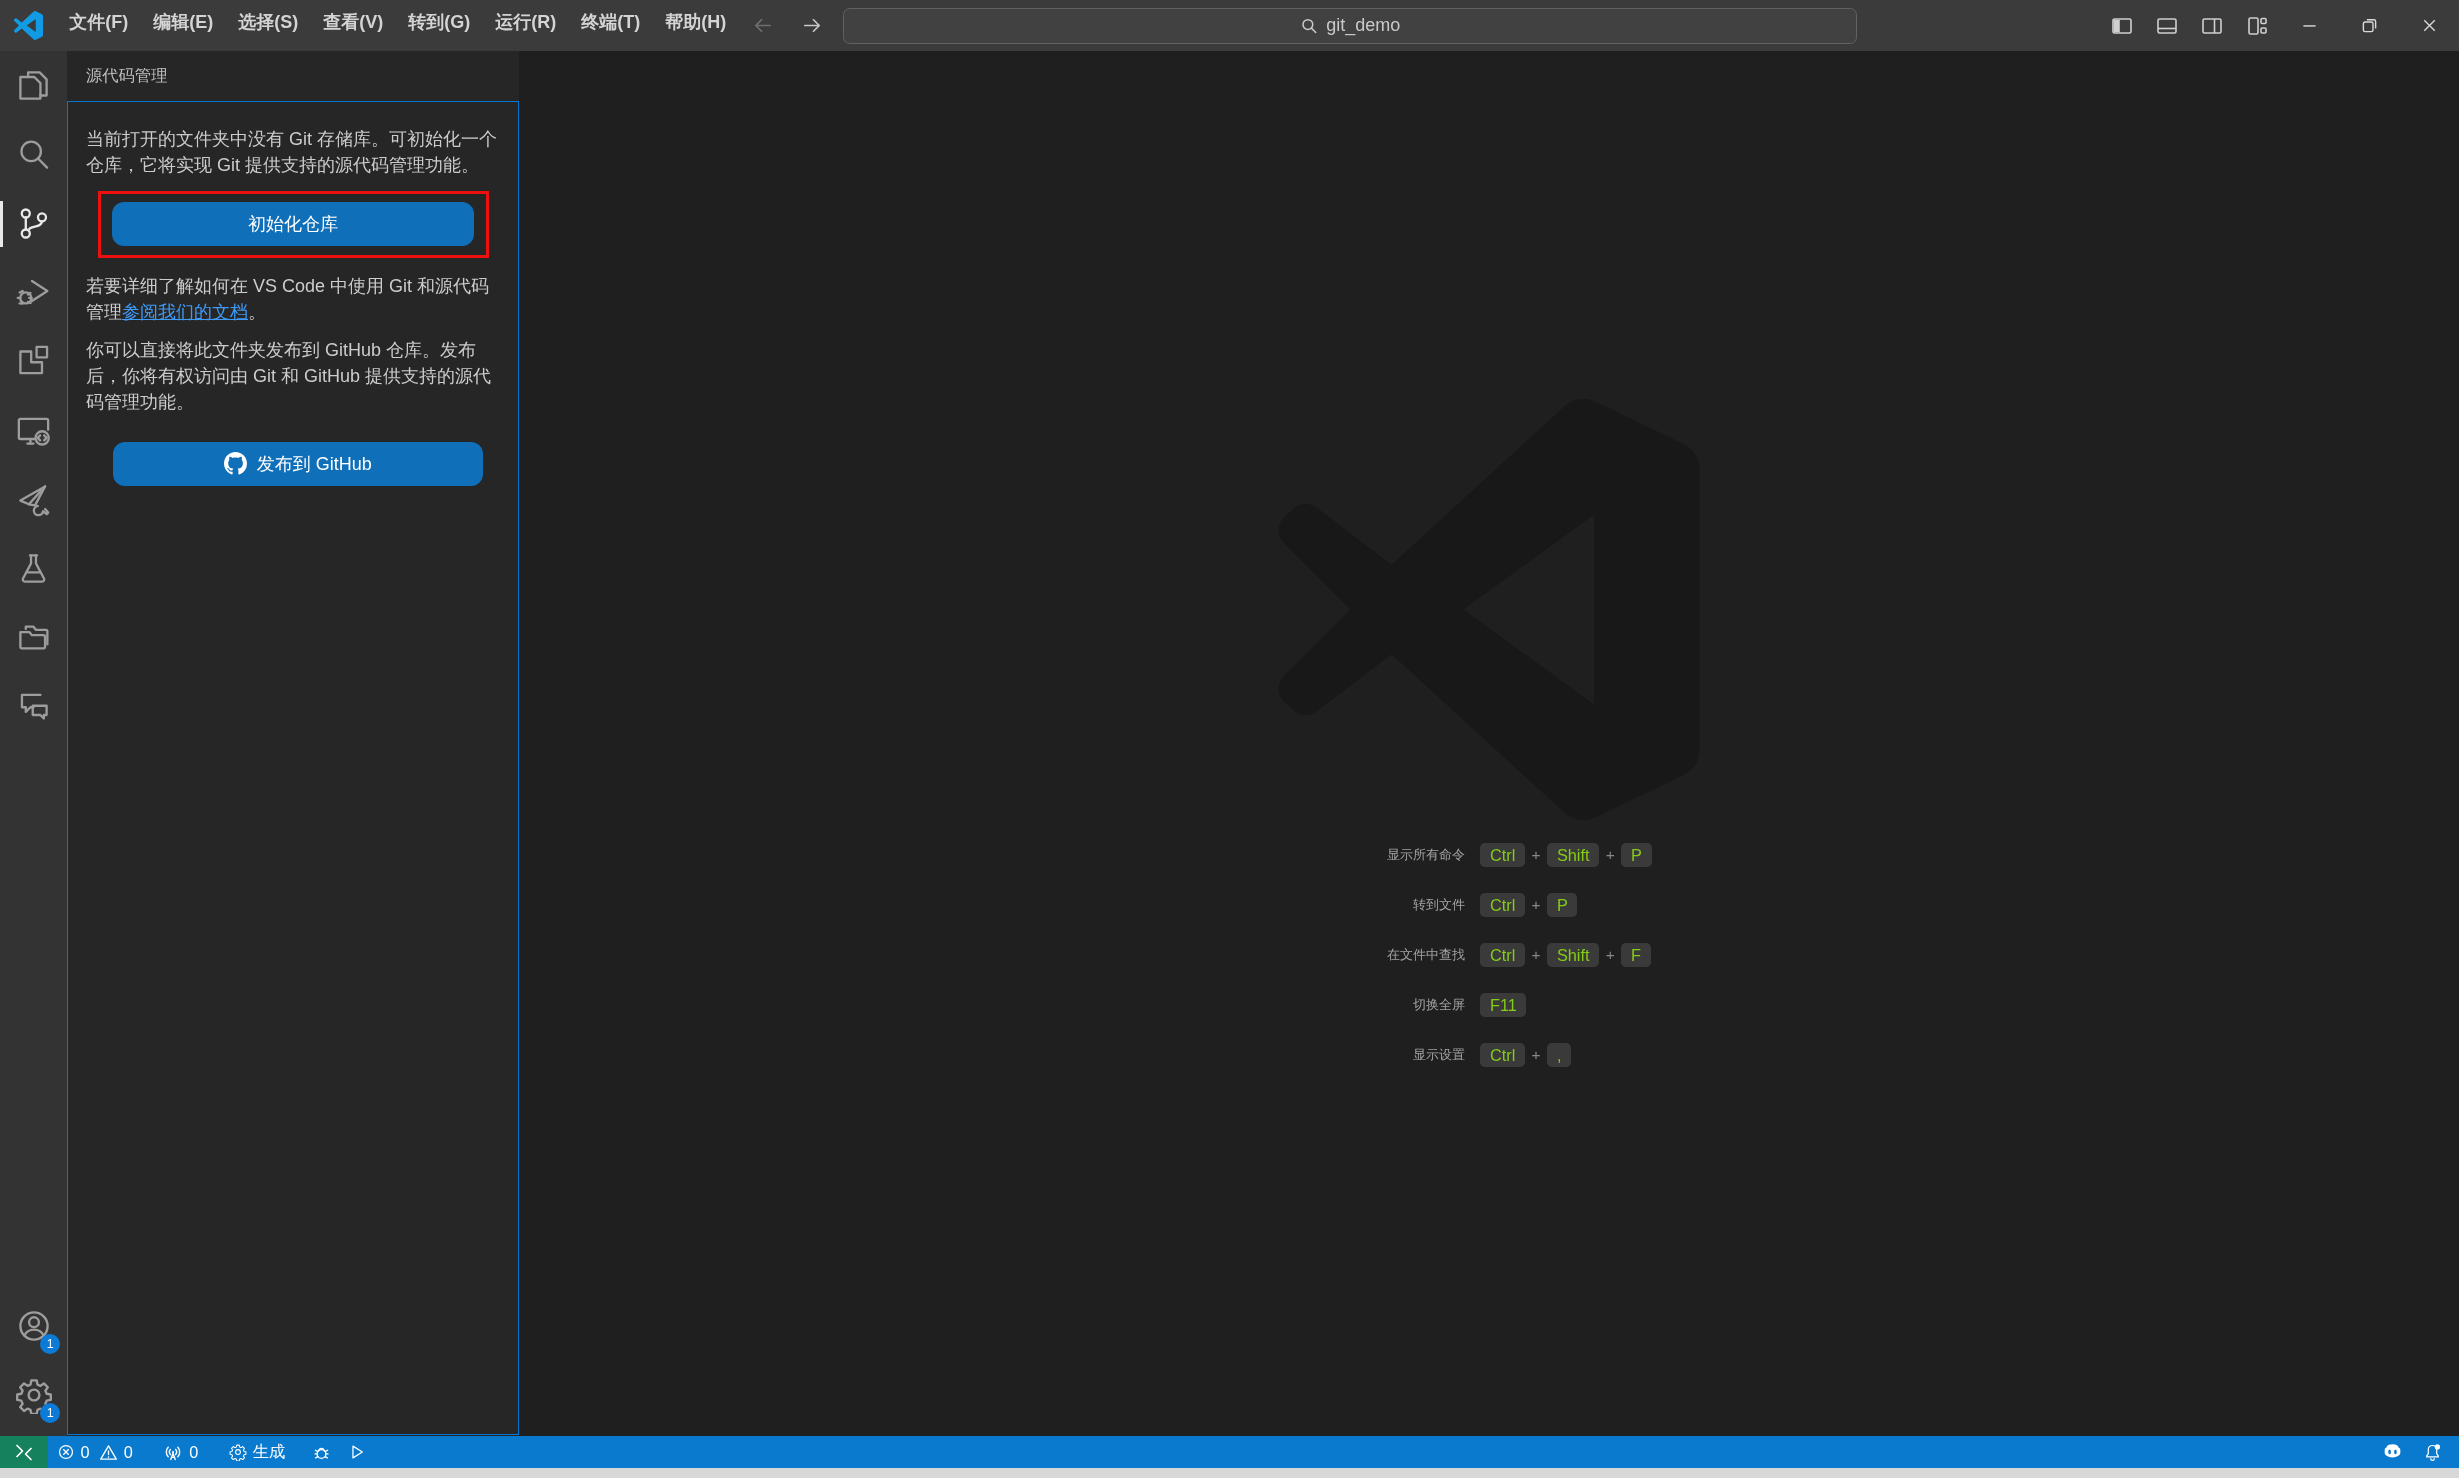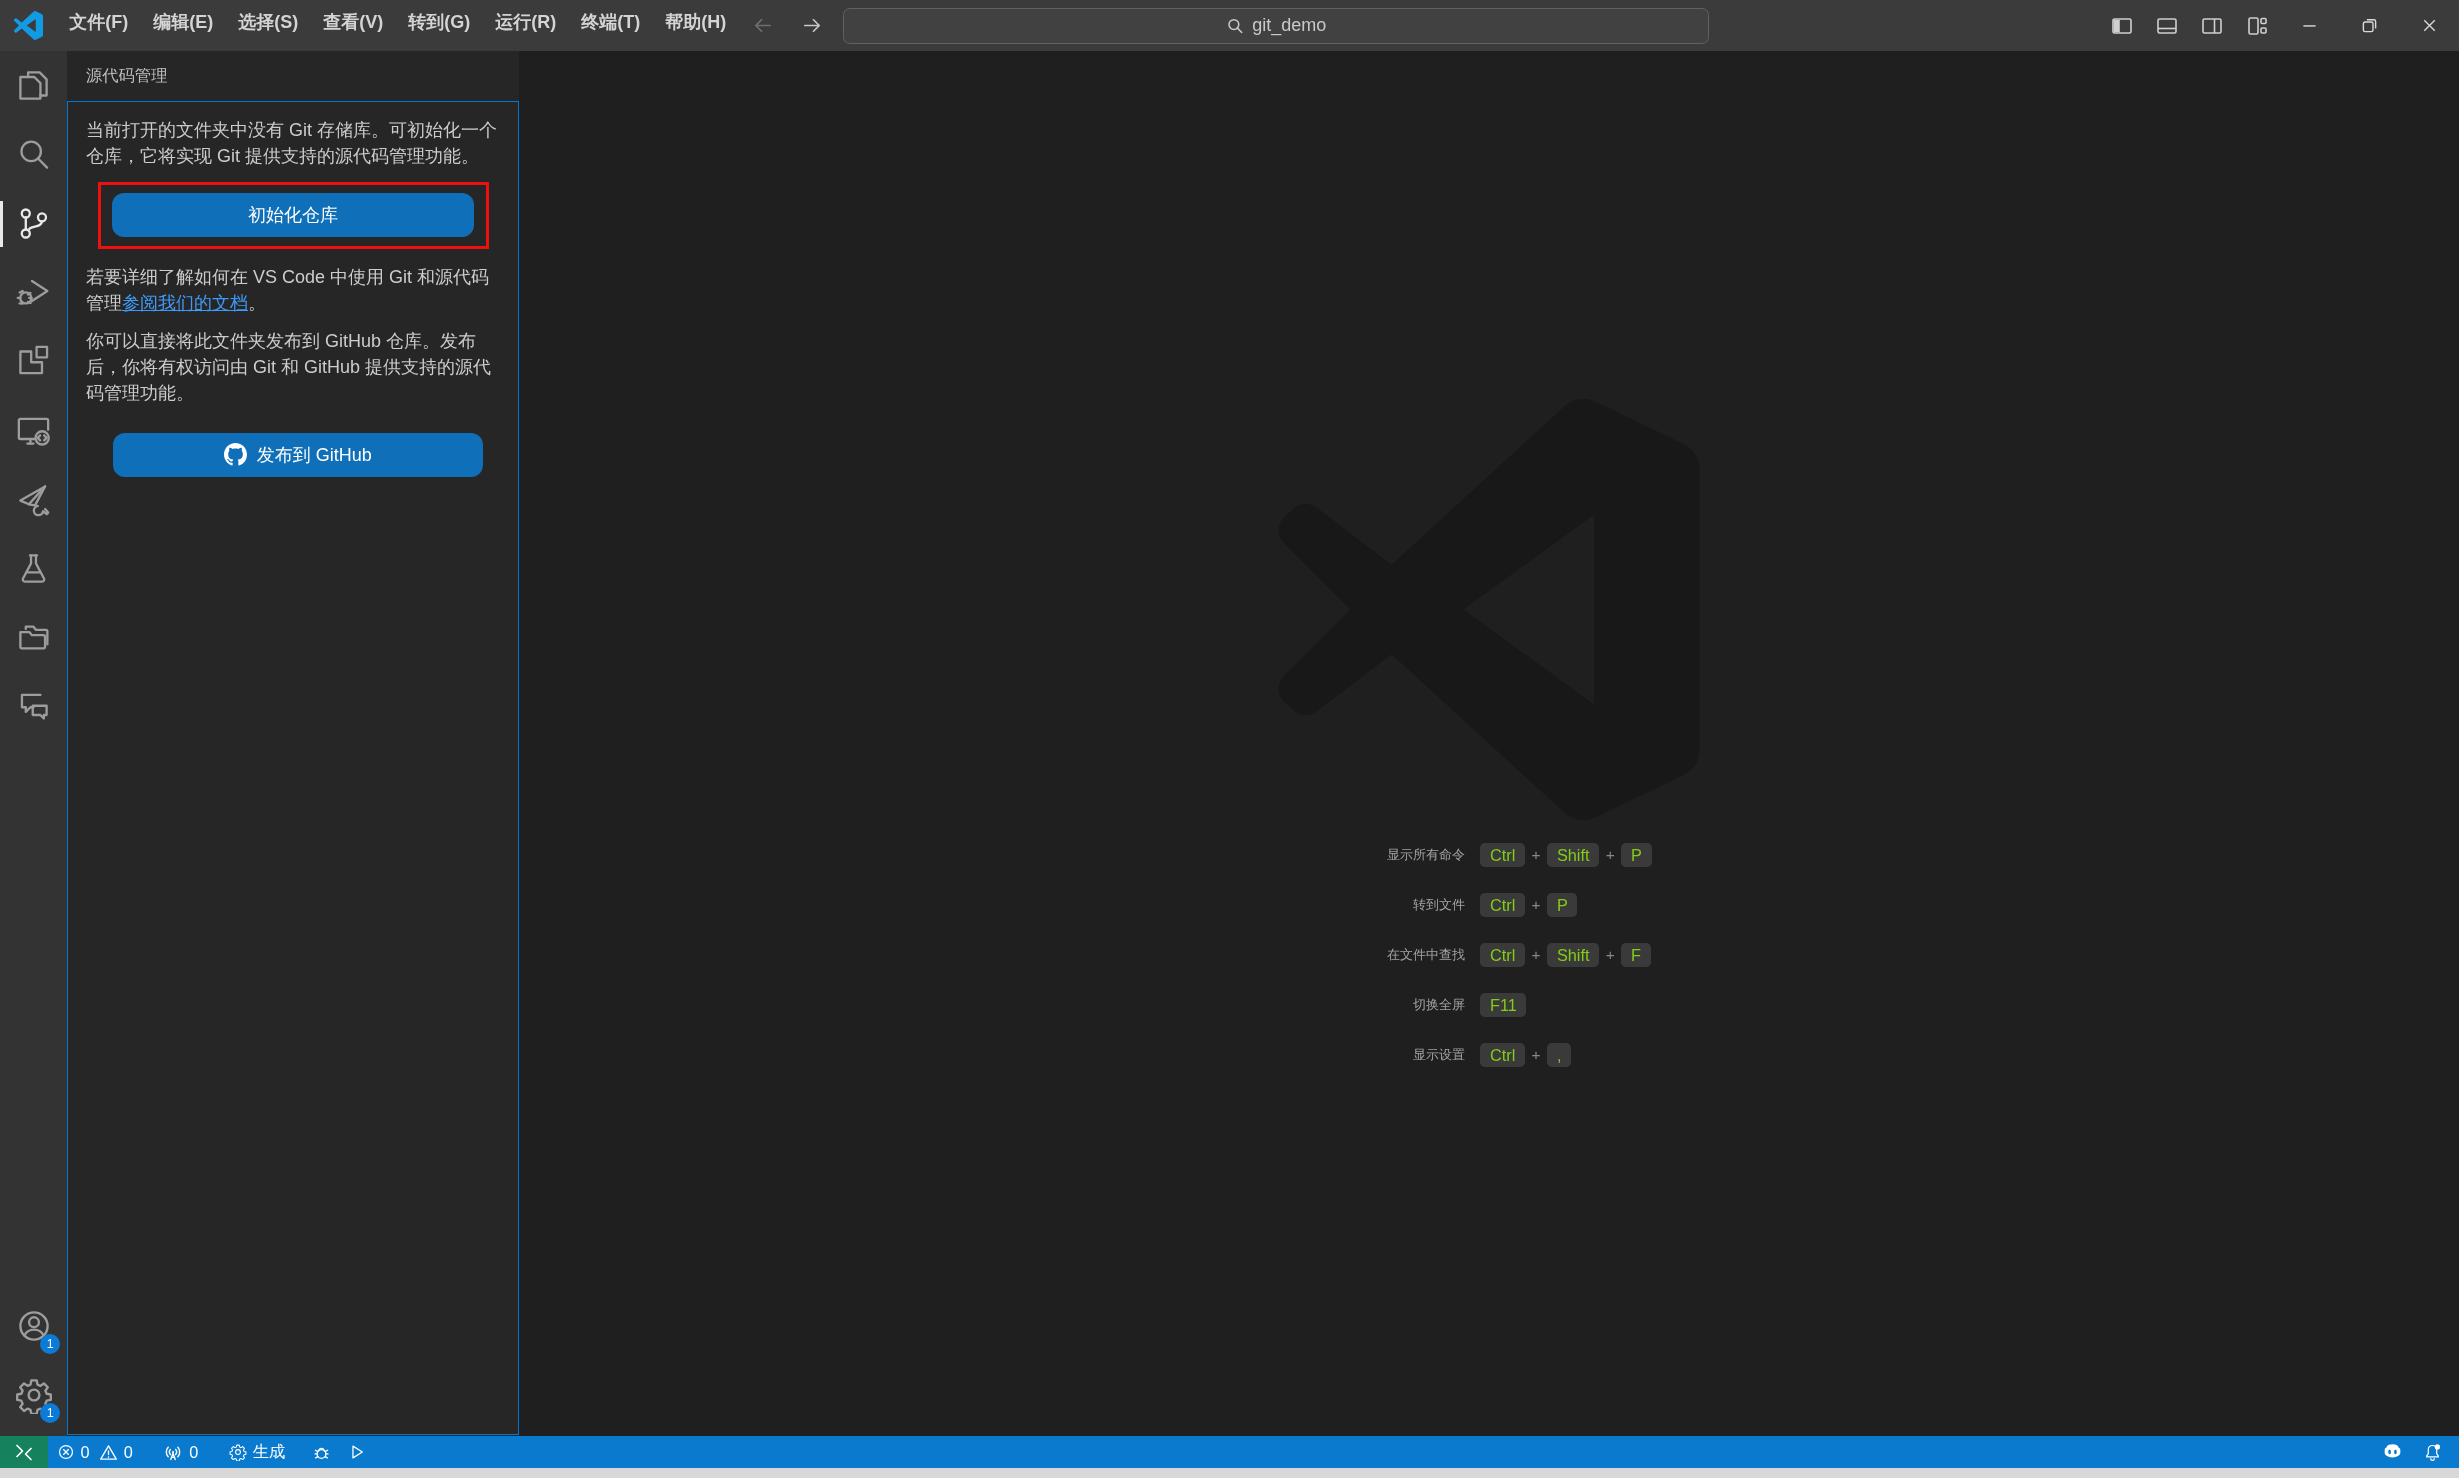--- a/index.html
+++ b/index.html
@@ -7,21 +7,21 @@
               font-family:"Liberation Sans","DejaVu Sans",sans-serif; }
   svg { display:block; }
 
   
   .titlebar { position:absolute; top:0; left:0; width:2459px; height:51px;
               background:#3b3b3b; display:flex; align-items:center; z-index:5; }
   .tb-logo { width:29px; height:29px; margin:0 13.4px 0 14.4px; }
   .menus { display:flex; height:57px;font-weight:bold; }
   .menu-item { padding:0 12.5px; font-size:18px; color:#d4d4d4; line-height:51px; cursor:default; }
   .nav-arrows { position:absolute; left:751px; top:0; height:51px; display:flex; align-items:center; gap:27px; }
-  .command-center { position:absolute; left:843px; top:7.7px; width:866px; height:36px;
+  .command-center { position:absolute; left:843px; top:7.7px; width:1014px; height:36px;
                     background:#414141; border:1px solid #616161; border-radius:6.7px;
                     display:flex; align-items:center; justify-content:center; gap:8.6px;
                     color:#c9c9c9; font-size:18px; }
   .tb-right { position:absolute; right:0; top:0; height:51px; display:flex; align-items:center; }
   .tb-icon { width:45px; height:51px; display:flex; align-items:center; justify-content:center; }
   .win-btn { width:60px; height:51px; display:flex; align-items:center; justify-content:center; }
 
   
   .main { position:absolute; top:51px; left:0; right:0; bottom:41px; display:flex; }
 
@@ -32,21 +32,21 @@
   .ab-item.active::before { content:""; position:absolute; left:0; top:11.5px; width:2.9px; height:46px; background:#e9e9e9; }
   .ab-bottom { position:absolute; bottom:7.7px; left:0; width:67px; }
   .badge { position:absolute; right:6.7px; bottom:6.7px; min-width:20px; height:20px; border-radius:10.6px;
            background:#0c7bd8; color:#fff; font-size:12.5px; display:flex; align-items:center;
            justify-content:center; padding:0 3.8px; }
 
   .sidebar { width:452px; background:#262626; position:relative; flex:none; }
   .sidebar-header { height:50px; display:flex; align-items:center; padding-left:19px;
                     font-size:16.3px; color:#bfbfbf; }
   .welcome { position:absolute; top:50px; bottom:1.9px; left:0; right:0;
-             border:1px solid #0078d4; padding:3px 18px; color:#cccccc;
+             border:1px solid #0078d4; padding:12px 18px; color:#cccccc;
              font-size:18px; line-height:26px; }
   .welcome p { margin:11.5px 0; }
   .annotation { border:3.8px solid #ee0f0f; padding:8.6px 11.5px; margin:13.4px 11.5px 15.4px 11.5px; }
   .btn { display:flex; width:100%; height:44px; background:#0f6fb8; color:#ffffff; font-size:18px;
          align-items:center; justify-content:center; border:none; border-radius:12px; gap:9.6px;
          font-family:inherit; cursor:pointer; }
   .publish-wrap { margin:27px 17px 0 27px; }
   a.doc-link { color:#3f9bfa; text-decoration:underline; cursor:pointer; }
 
   .editor { flex:1; position:relative; background:#1f1f1f; overflow:hidden; }

